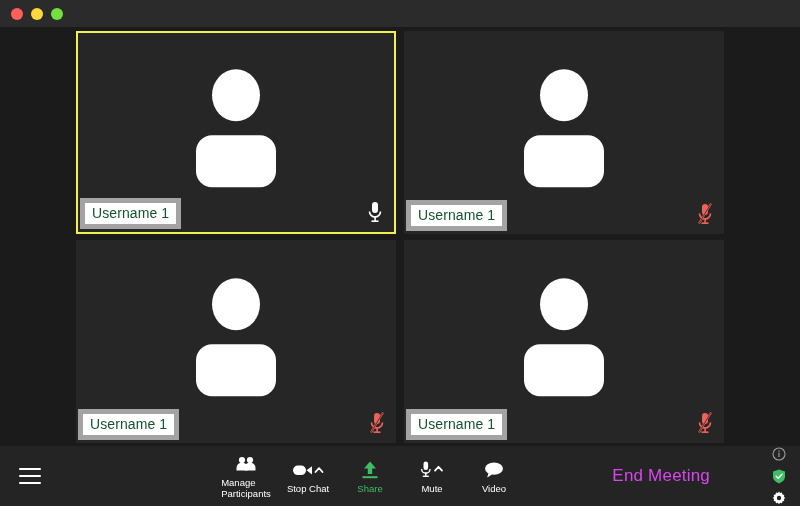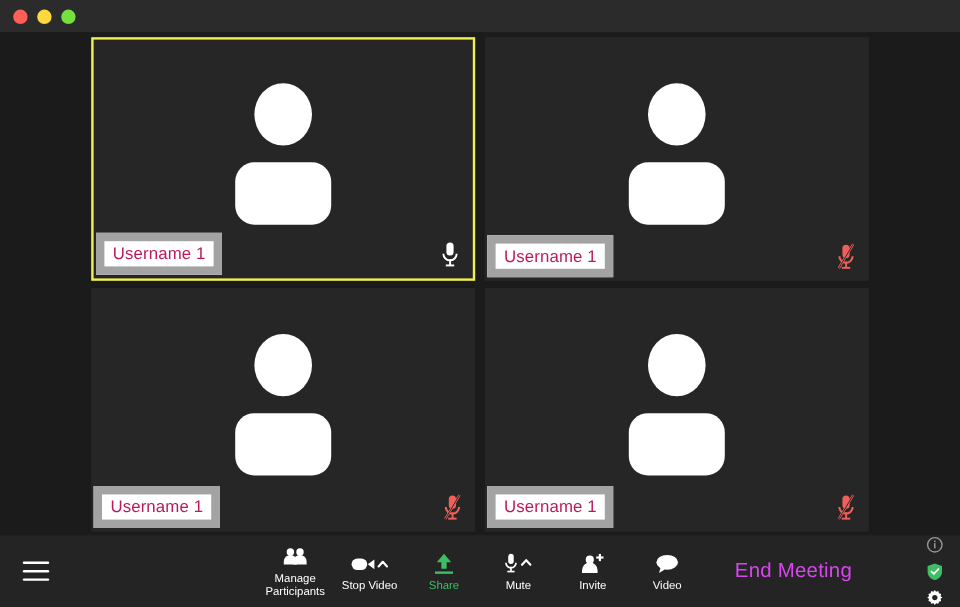--- a/index.html
+++ b/index.html
@@ -94,22 +94,22 @@
     height: 52px;
     border-radius: 16px;
     background: #ffffff;
   }
 
   .name-badge {
     position: absolute;
     left: 2px;
     bottom: 3px;
     background: #ffffff;
-    color: #be185d;
-    border: 7px solid #a3a3a3;
+    color: #14532d;
+    border: 5px solid #a3a3a3;
     padding: 2px 7px 3px 7px;
     font-size: 14px;
     line-height: 16px;
     letter-spacing: 0.1px;
     white-space: nowrap;
   }
 
   .mic-badge {
     position: absolute;
     right: 10px;
@@ -167,21 +167,21 @@
   }
   .tool .glyph {
     height: 22px;
     display: flex;
     align-items: center;
     justify-content: center;
   }
   .tool .lbl {
     font-size: 9.5px;
     line-height: 11px;
-    text-align: center;
+    text-align: left;
     white-space: pre-line;
   }
   .tool.share .lbl { color: #3fbd62; }
 
   .end-meeting {
     position: absolute;
     right: 90px;
     top: 50%;
     transform: translateY(-50%);
     color: #d946ef;
@@ -319,21 +319,21 @@
       </div>
 
       <div class="tool">
         <span class="glyph">
           <svg width="34" height="16" viewBox="0 0 34 16">
             <rect x="2" y="3.5" width="13" height="9.6" rx="4.8" fill="#fff"></rect>
             <path d="M15.5 8.3 L21 4.2 v8.2 z" fill="#fff"></path>
             <path d="M24.5 10 L28 6.2 L31.5 10" stroke="#fff" stroke-width="1.8" fill="none" stroke-linecap="round" stroke-linejoin="round"></path>
           </svg>
         </span>
-        <span class="lbl">Stop Video</span>
+        <span class="lbl">Stop Chat</span>
       </div>
 
       <div class="tool share">
         <span class="glyph">
           <svg width="22" height="20" viewBox="0 0 22 20">
             <path d="M11 1.5 L17 8.5 H13.2 V14 H8.8 V8.5 H5 z" fill="#3fbd62"></path>
             <rect x="3.5" y="16.2" width="15" height="2" fill="#3fbd62"></rect>
           </svg>
         </span>
         <span class="lbl">Share</span>
@@ -345,31 +345,20 @@
             <rect x="6.5" y="0.5" width="4.6" height="8.5" rx="2.3" fill="#fff"></rect>
             <path d="M4.6 8 a4.2 4.2 0 0 0 8.4 0" stroke="#fff" stroke-width="1.4" fill="none"></path>
             <rect x="8.1" y="11.2" width="1.4" height="4" fill="#fff"></rect>
             <rect x="5.8" y="14.6" width="6" height="1.4" fill="#fff"></rect>
             <path d="M18 9.6 L21.5 5.8 L25 9.6" stroke="#fff" stroke-width="1.8" fill="none" stroke-linecap="round" stroke-linejoin="round"></path>
           </svg>
         </span>
         <span class="lbl">Mute</span>
       </div>
 
-      <div class="tool">
-        <span class="glyph">
-          <svg width="22" height="18" viewBox="0 0 22 18">
-            <circle cx="8.5" cy="5.4" r="3.4" fill="#fff"></circle>
-            <path d="M2 16.5 v-2.2 a6.5 6.5 0 0 1 13 0 v2.2 z" fill="#fff"></path>
-            <rect x="16" y="0.6" width="1.8" height="6" fill="#fff"></rect>
-            <rect x="13.9" y="2.7" width="6" height="1.8" fill="#fff"></rect>
-          </svg>
-        </span>
-        <span class="lbl">Invite</span>
-      </div>
 
       <div class="tool">
         <span class="glyph">
           <svg width="24" height="18" viewBox="0 0 24 18">
             <ellipse cx="12" cy="7.6" rx="9" ry="6.2" fill="#fff"></ellipse>
             <path d="M6.5 12 L5.2 16.4 L10 13.6 z" fill="#fff"></path>
           </svg>
         </span>
         <span class="lbl">Video</span>
       </div>

